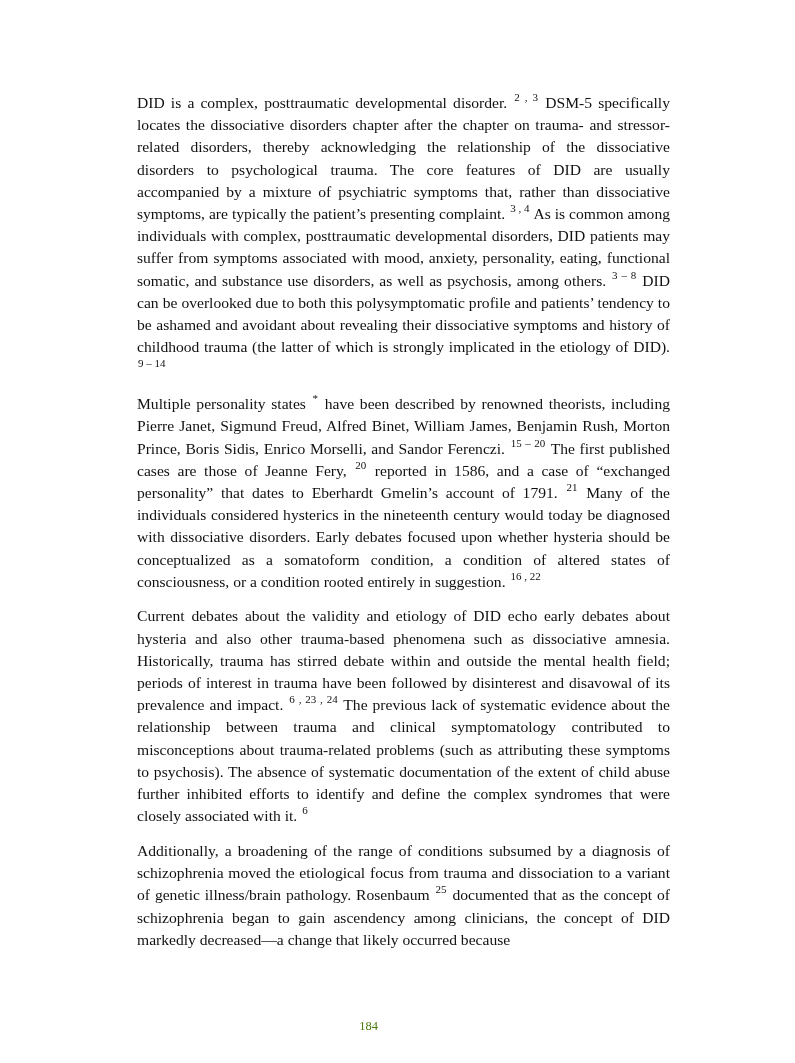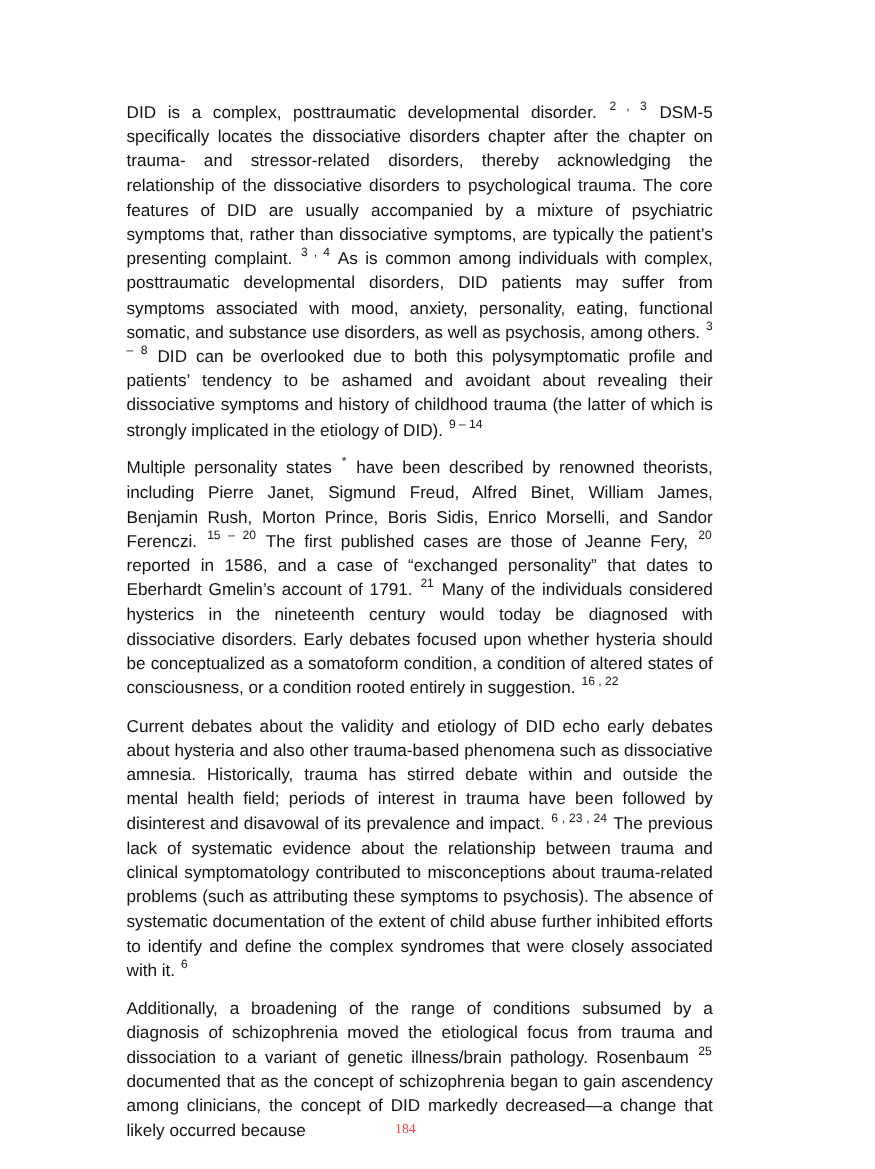--- a/index.html
+++ b/index.html
@@ -1,28 +1,28 @@
 <!DOCTYPE html>
 <html><head>
 <meta charset="utf-8">
 <style>
   html, body { margin: 0; padding: 0; background: #ffffff; }
   body { width: 795px; height: 1063px; position: relative; overflow: hidden; }
   .page { position: absolute; left: 0; top: 0; width: 795px; height: 1063px; background: #fff; }
   .content {
-    position: absolute; left: 115px; top: 92px; width: 533px;
-    font-family: Liberation Sans, sans-serif;
+    position: absolute; left: 137px; top: 92px; width: 533px;
+    font-family: Liberation Serif, serif;
     font-size: 15.6px; line-height: 22.2px; color: #111;
     text-align: justify;
   }
   .para { margin: 0 0 12.5px 0; }
   .para sup { font-size: 11px; line-height: 0; vertical-align: 7px; margin: 0 1px; }
   .page-number {
     position: absolute; top: 1019px; left: 0; width: 737px; text-align: center;
-    font-family: "Liberation Serif", "DejaVu Serif", serif; font-size: 12.5px; color: #ef4444;
+    font-family: "Liberation Serif", "DejaVu Serif", serif; font-size: 12.5px; color: #4d7c0f;
   }
 </style>
 </head>
 <body>
 
 <div class="page">
   <div class="content">
     <p class="para"><span>DID is a complex, posttraumatic developmental disorder. </span><sup>2 , 3</sup><span> DSM-5 specifically locates the dissociative disorders chapter after the chapter on trauma- and stressor-related disorders, thereby acknowledging the relationship of the dissociative disorders to psychological trauma. The core features of DID are usually accompanied by a mixture of psychiatric symptoms that, rather than dissociative symptoms, are typically the patient’s presenting complaint. </span><sup>3 , 4</sup><span> As is common among individuals with complex, posttraumatic developmental disorders, DID patients may suffer from symptoms associated with mood, anxiety, personality, eating, functional somatic, and substance use disorders, as well as psychosis, among others. </span><sup>3 – 8</sup><span> DID can be overlooked due to both this polysymptomatic profile and patients’ tendency to be ashamed and avoidant about revealing their dissociative symptoms and history of childhood trauma (the latter of which is strongly implicated in the etiology of DID). </span><sup>9 – 14</sup></p>
     <p class="para"><span>Multiple personality states </span><sup>*</sup><span> have been described by renowned theorists, including Pierre Janet, Sigmund Freud, Alfred Binet, William James, Benjamin Rush, Morton Prince, Boris Sidis, Enrico Morselli, and Sandor Ferenczi. </span><sup>15 – 20</sup><span> The first published cases are those of Jeanne Fery, </span><sup>20</sup><span> reported in 1586, and a case of “exchanged personality” that dates to Eberhardt Gmelin’s account of 1791. </span><sup>21</sup><span> Many of the individuals considered hysterics in the nineteenth century would today be diagnosed with dissociative disorders. Early debates focused upon whether hysteria should be conceptualized as a somatoform condition, a condition of altered states of consciousness, or a condition rooted entirely in suggestion. </span><sup>16 , 22</sup></p>
     <p class="para"><span>Current debates about the validity and etiology of DID echo early debates about hysteria and also other trauma-based phenomena such as dissociative amnesia. Historically, trauma has stirred debate within and outside the mental health field; periods of interest in trauma have been followed by disinterest and disavowal of its prevalence and impact. </span><sup>6 , 23 , 24</sup><span> The previous lack of systematic evidence about the relationship between trauma and clinical symptomatology contributed to misconceptions about trauma-related problems (such as attributing these symptoms to psychosis). The absence of systematic documentation of the extent of child abuse further inhibited efforts to identify and define the complex syndromes that were closely associated with it. </span><sup>6</sup></p>

